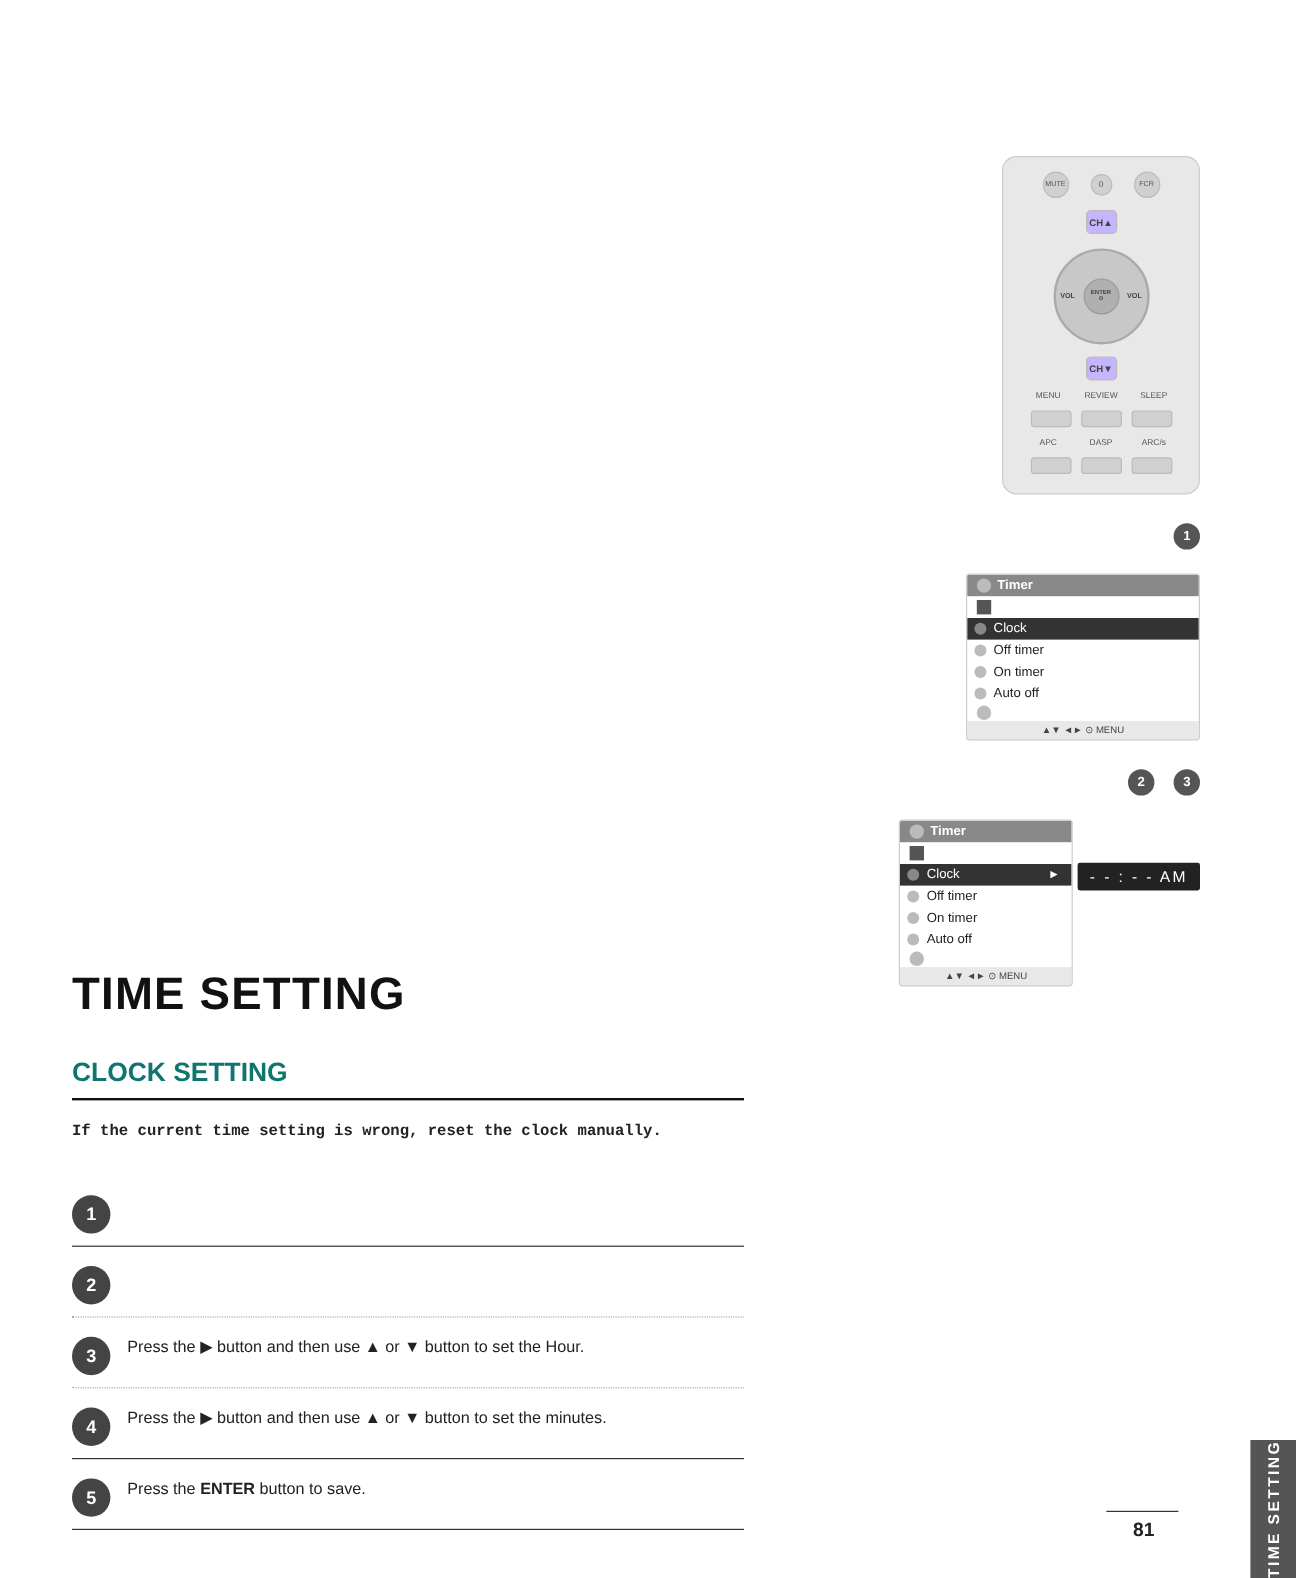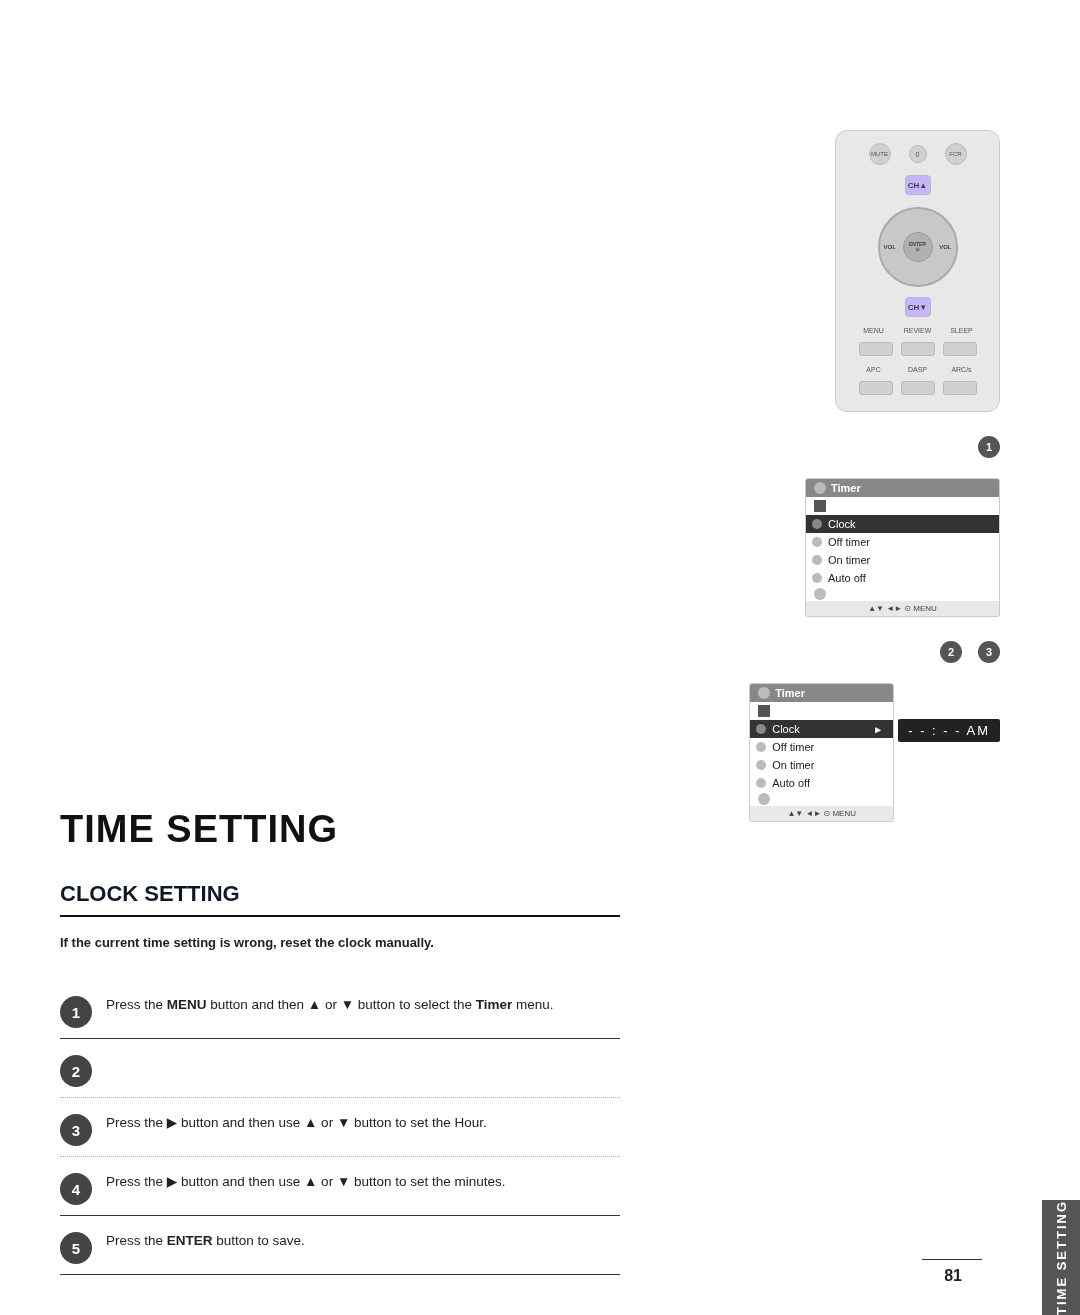--- a/index.html
+++ b/index.html
@@ -51,32 +51,33 @@
       font-weight: 900;
       color: #111;
       margin-bottom: 30px;
       letter-spacing: 1px;
     }
 
     
     .section-title {
       font-size: 22px;
       font-weight: 900;
-      color: #0f172a;
+      color: #0f766e;
       border-bottom: 2px solid #111;
       padding-bottom: 8px;
       margin-bottom: 18px;
       width: 560px;
     }
 
     .subtitle {
       font-size: 13px;
       font-weight: bold;
       color: #222;
       margin-bottom: 30px;
+      font-family: Liberation Mono, monospace;
     }
 
     
     .steps-area {
       width: 560px;
     }
 
     .step-row {
       display: flex;
       align-items: flex-start;
@@ -414,23 +415,20 @@
     <h1 class="page-title">TIME SETTING</h1>
 
     <h2 class="section-title">CLOCK SETTING</h2>
 
     <p class="subtitle">If the current time setting is wrong, reset the clock manually.</p>
 
     <div class="steps-area">
 
       <div class="step-row">
         <div class="step-number step-1">1</div>
-        <div class="step-text">
-          Press the <b>MENU</b> button and then ▲ or ▼ button to select the <b>Timer</b> menu.
-        </div>
       </div>
 
       <div class="step-row dotted">
         <div class="step-number step-2">2</div>
       </div>
 
       <div class="step-row dotted">
         <div class="step-number step-3">3</div>
         <div class="step-text">
           Press the ▶ button and then use ▲ or ▼ button to set the Hour.

